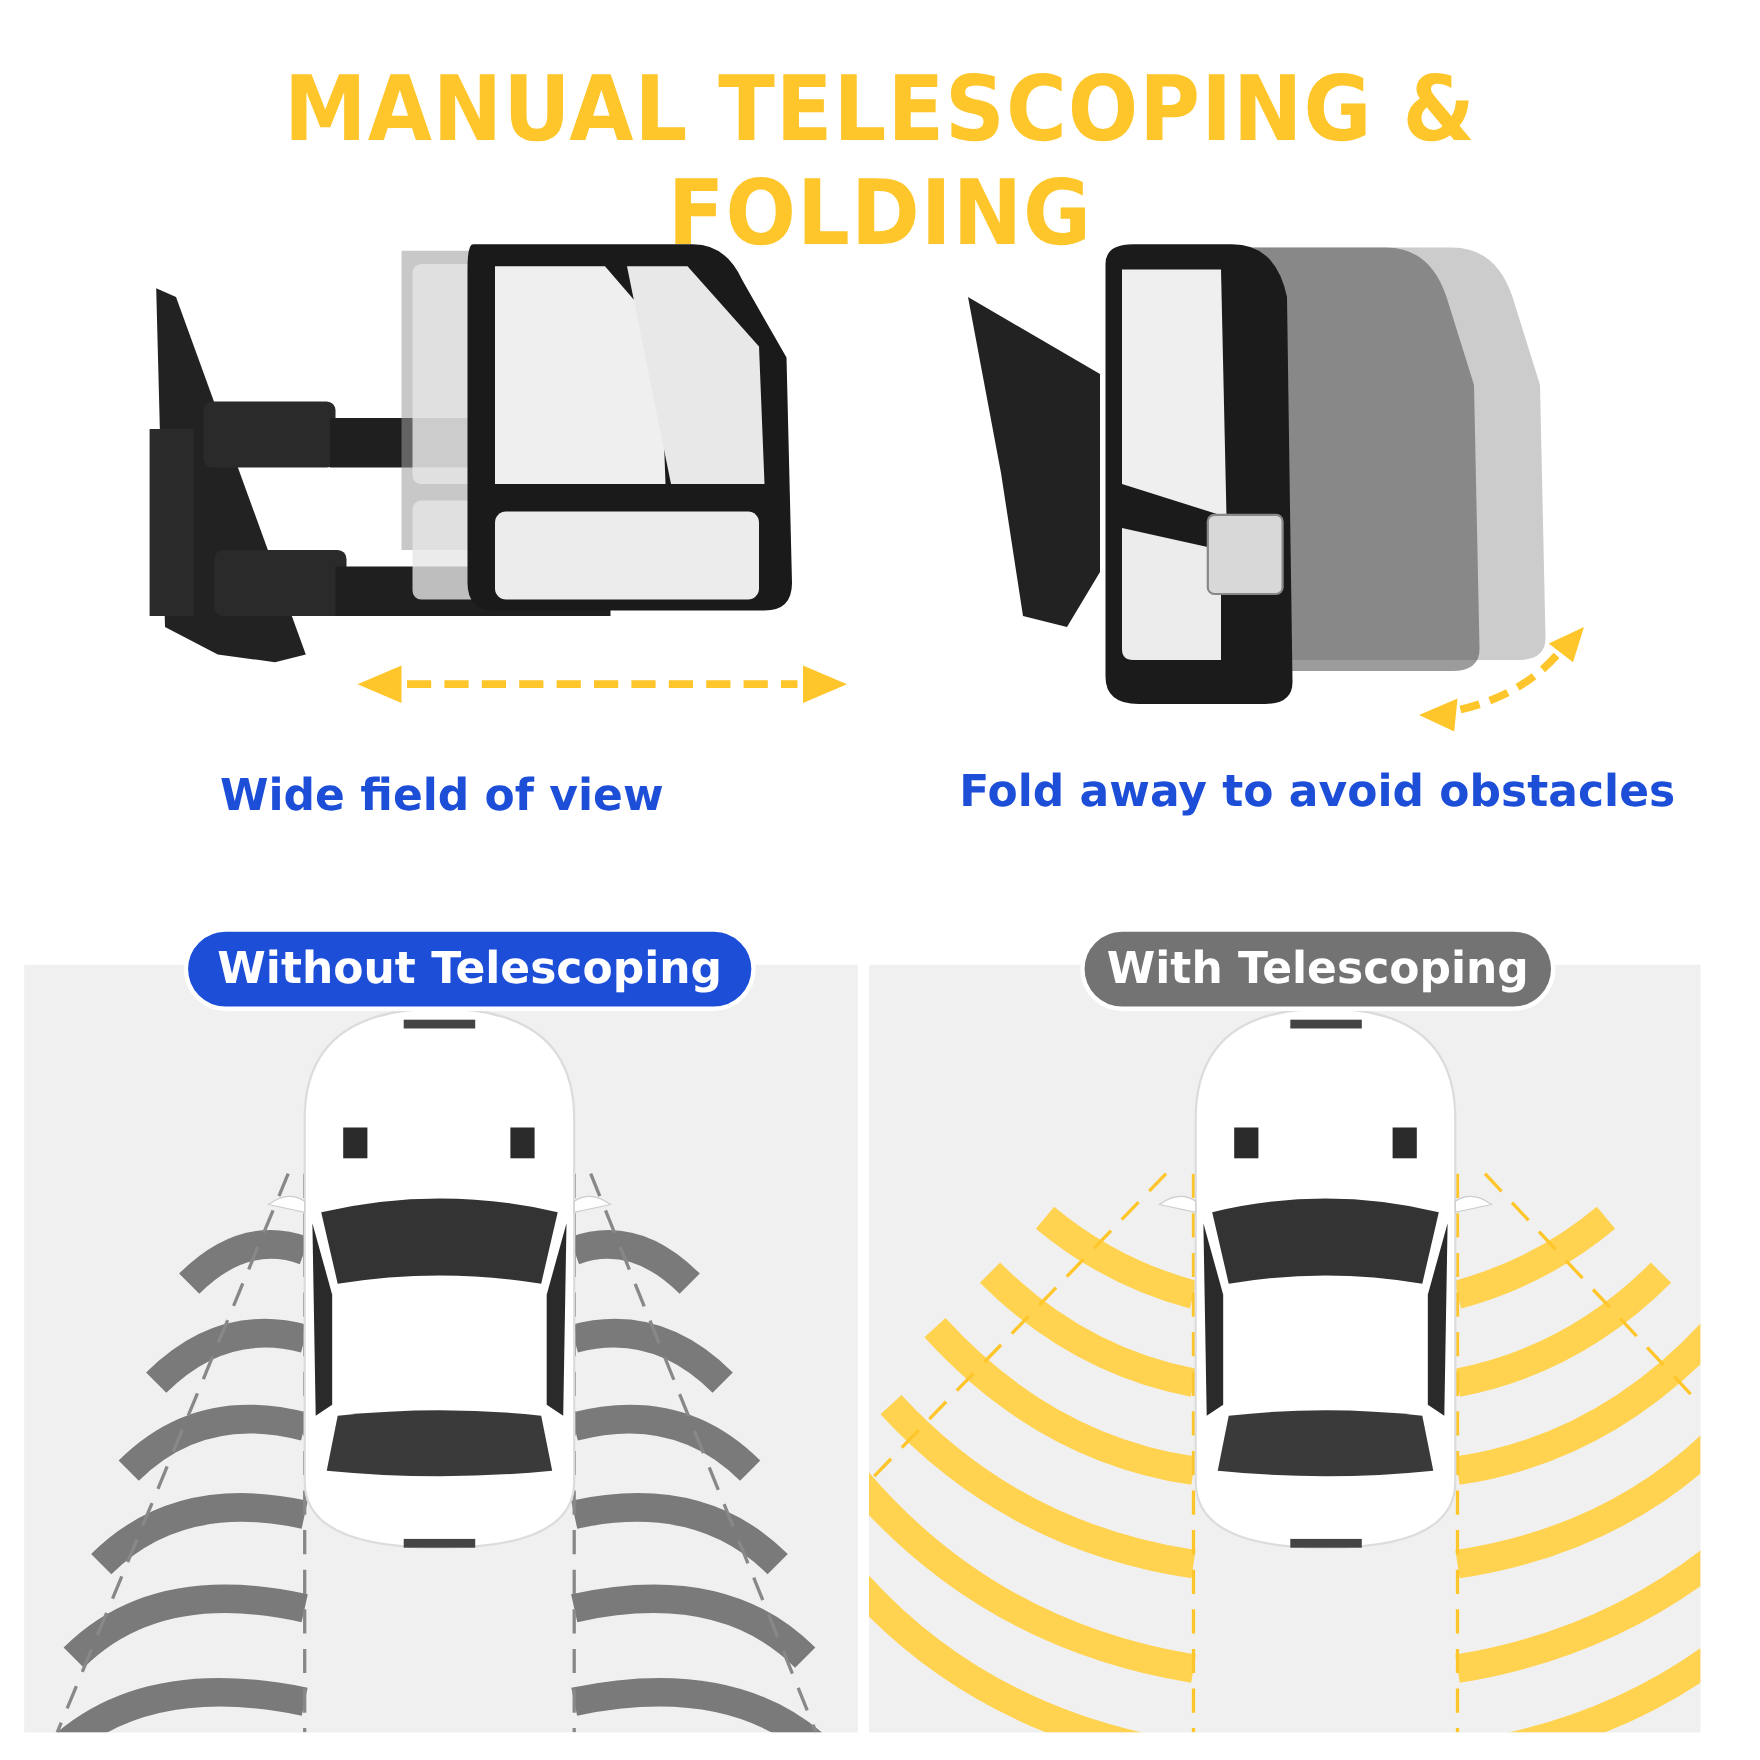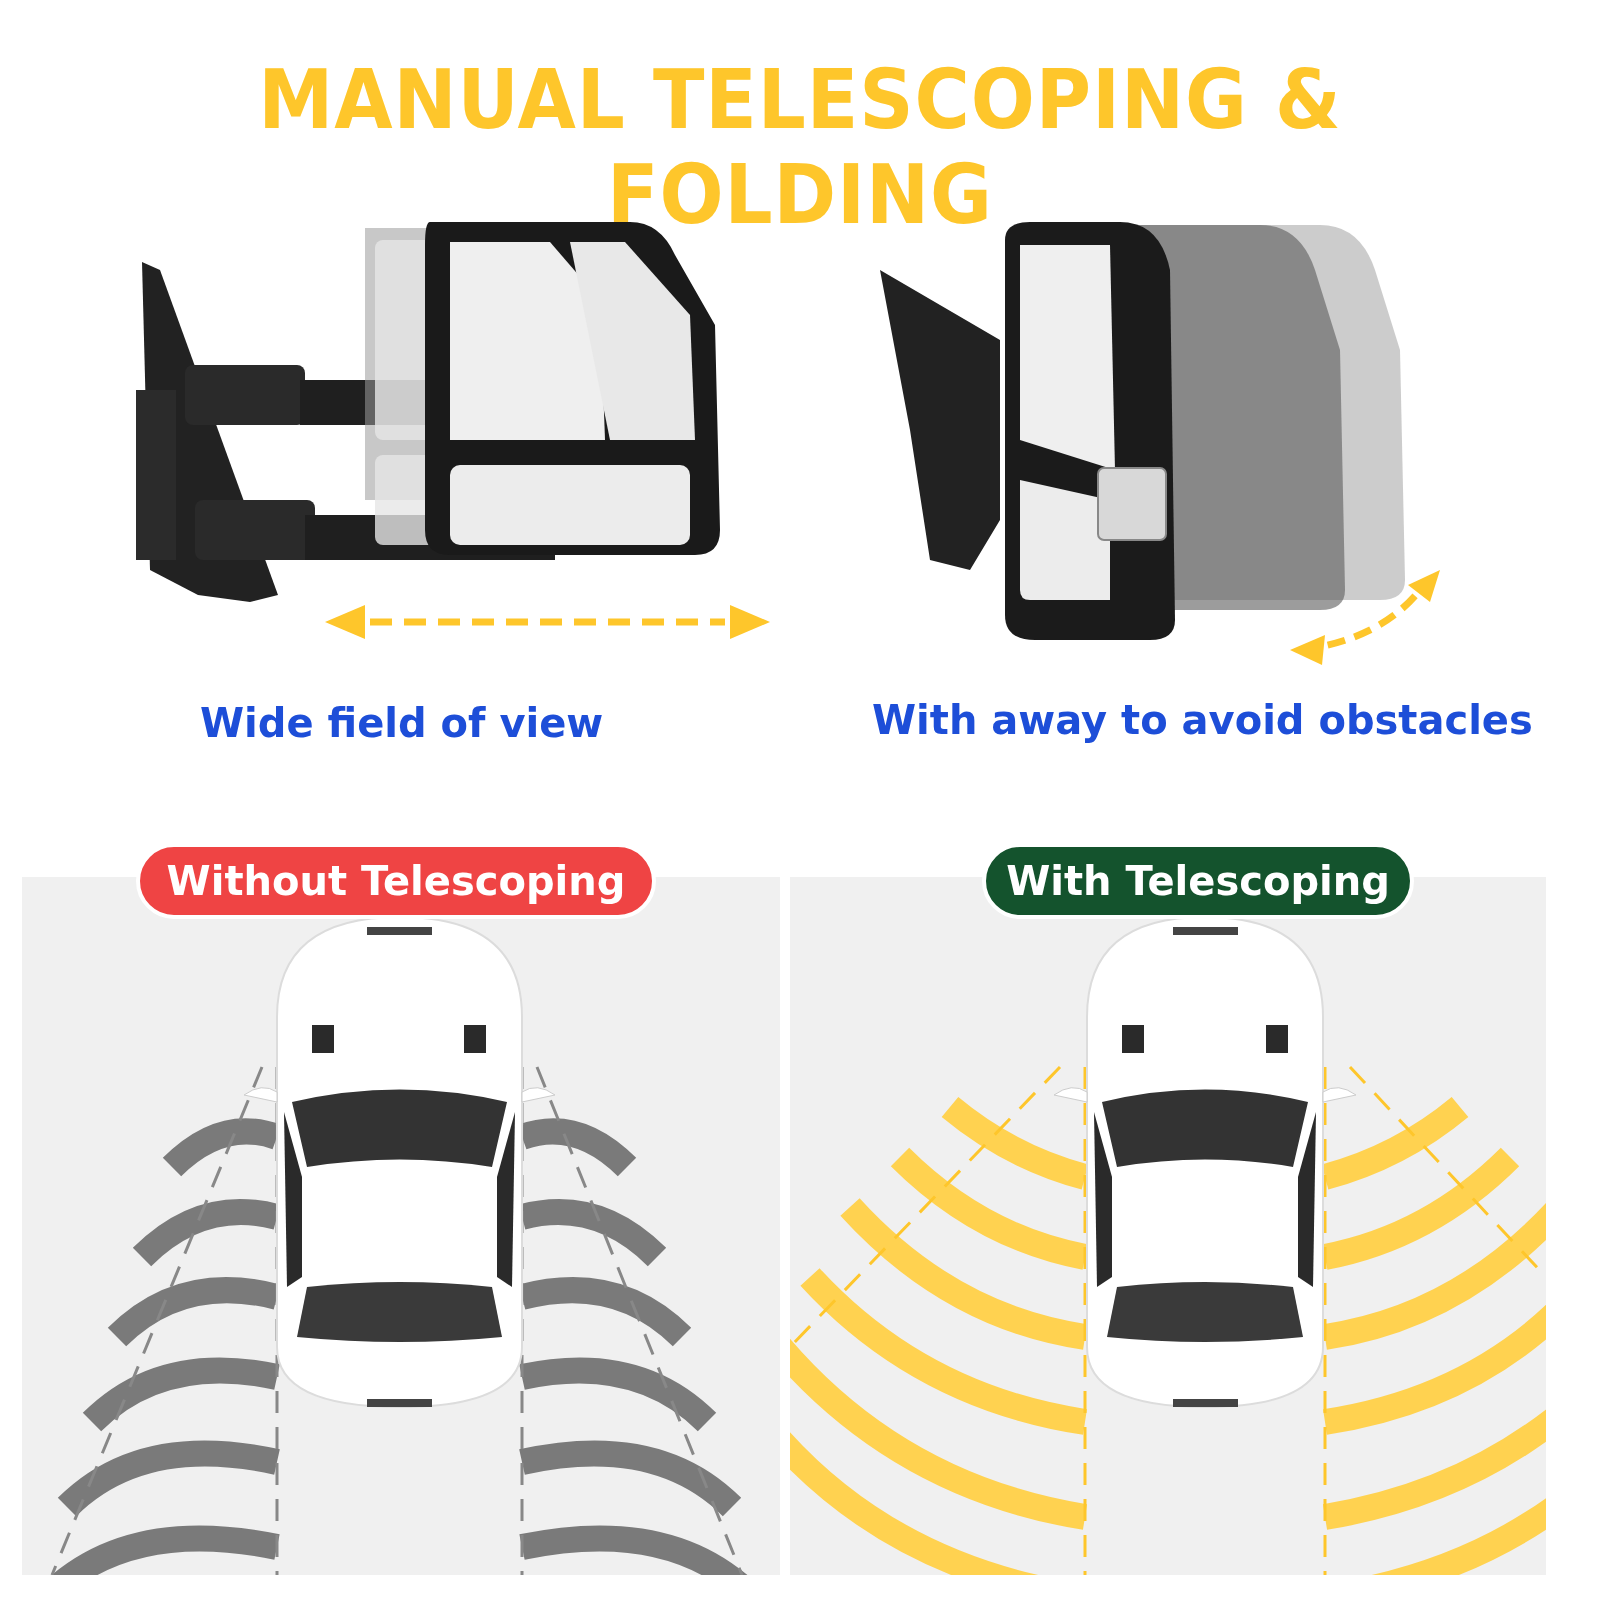--- a/index.html
+++ b/index.html
@@ -6,22 +6,22 @@
   body { width:1600px; height:1600px; position:relative; overflow:hidden; font-family:"Liberation Sans", sans-serif; }
   .title { position:absolute; left:0; top:52px; width:1600px; text-align:center; font-family:"DejaVu Sans", sans-serif; font-weight:bold; font-size:82px; letter-spacing:1px; color:#fec62b; transform:scaleX(0.92); transform-origin:center; }
   .caption { position:absolute; font-family:"DejaVu Sans", sans-serif; font-weight:bold; font-size:40px; color:#1d4ed8; }
   .cap-left { left:200px; top:700px; }
   .cap-right { left:872px; top:697px; }
   .art { position:absolute; }
   .panel { position:absolute; top:877px; height:698px; background:#f0f0f0; overflow:hidden; }
   .panel-left { left:22px; width:758px; }
   .panel-right { left:790px; width:756px; }
   .pill { position:absolute; top:843px; height:76px; border-radius:38px; border:4px solid #ffffff; box-sizing:border-box; display:flex; align-items:center; justify-content:center; font-family:"DejaVu Sans", sans-serif; font-weight:bold; font-size:40px; color:#ffffff; z-index:5; }
-  .pill-left { left:136px; width:520px; background:#ef4444; }
-  .pill-right { left:982px; width:432px; background:#14532d; }
+  .pill-left { left:167px; width:520px; background:#1d4ed8; }
+  .pill-right { left:982px; width:432px; background:#737373; }
 </style>
 </head>
 <body>
 
 <div class="title">MANUAL TELESCOPING &amp; FOLDING</div>
 
 <svg class="art" style="left:130px;top:200px" width="680" height="460" viewBox="0 0 680 460">
 
   <polygon points="12,62 30,70 148,395 120,402 68,395 20,370" fill="#222"></polygon>
   <rect x="6" y="190" width="40" height="170" fill="#2b2b2b"></rect>
@@ -57,21 +57,21 @@
   <path d="M160,45 L250,45 L255,270 L160,240 Z" fill="#efefef"></path>
   <path d="M160,280 L250,300 L250,400 L170,400 Q160,400 160,390 Z" fill="#ececec"></path>
   <rect x="238" y="268" width="68" height="72" rx="6" fill="#d8d8d8" stroke="#888" stroke-width="2"></rect>
 
   <path d="M440,450 Q520,440 560,390" fill="none" stroke="#fec62b" stroke-width="7" stroke-dasharray="18,10"></path>
   <polygon points="430,450 465,435 462,465" fill="#fec62b"></polygon>
   <polygon points="580,370 570,402 548,385" fill="#fec62b"></polygon>
 </svg>
 
 <div class="caption cap-left">Wide field of view</div>
-<div class="caption cap-right">With away to avoid obstacles</div>
+<div class="caption cap-right">Fold away to avoid obstacles</div>
 
 <div class="panel panel-left">
   <svg width="758" height="698" viewBox="0 0 758 698">
     <g fill="none" stroke="#7a7a7a" stroke-width="26">
       <path d="M255,260 Q200,240 150,290"></path>
       <path d="M255,340 Q180,320 120,380"></path>
       <path d="M255,420 Q160,395 95,460"></path>
       <path d="M255,500 Q140,475 70,545"></path>
       <path d="M255,585 Q120,555 45,630"></path>
       <path d="M255,670 Q110,640 30,715"></path>

